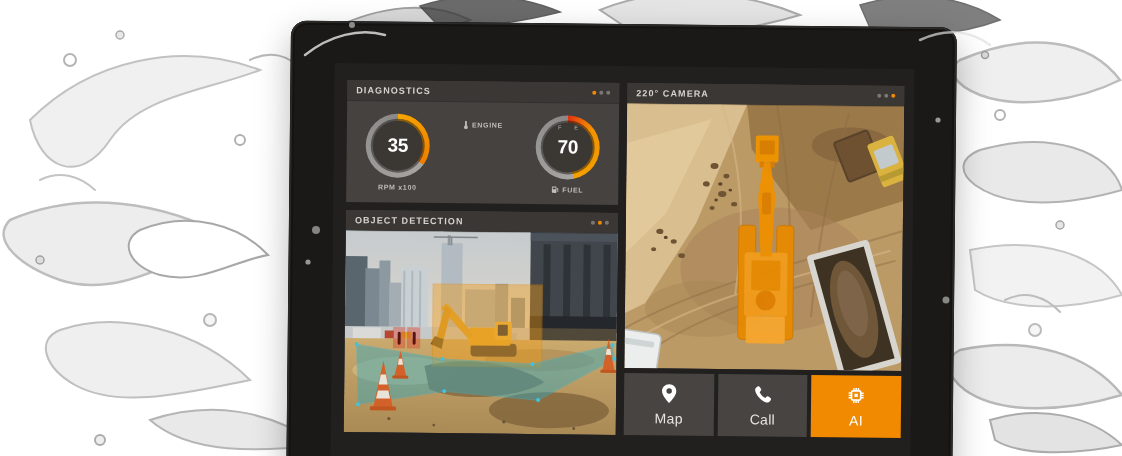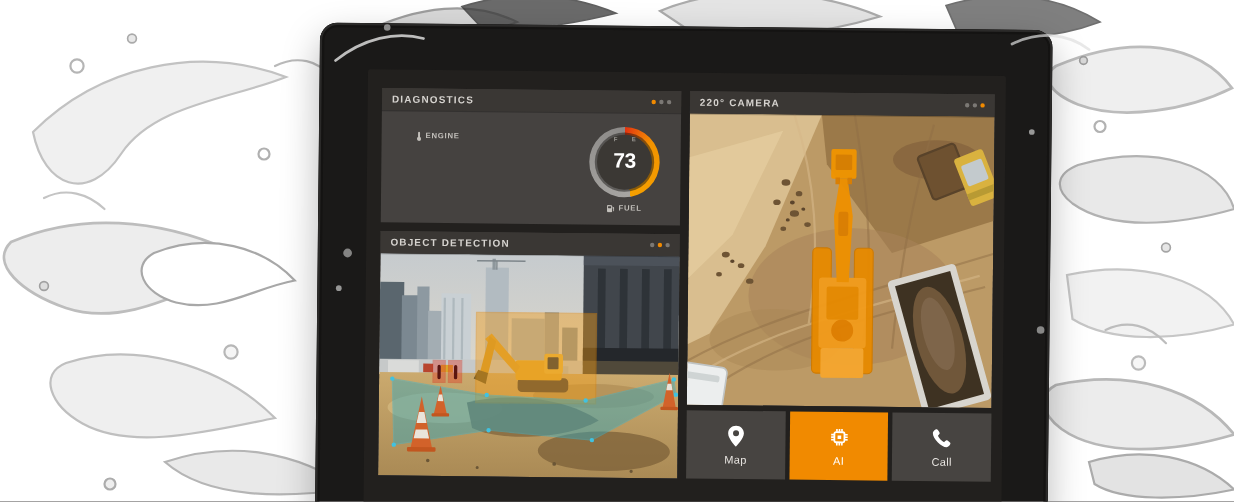--- a/index.html
+++ b/index.html
@@ -64,21 +64,21 @@
   .feed{position:absolute;left:0;right:0;top:20px;bottom:0;overflow:hidden;cursor:pointer;}
   .feed svg{display:block;width:100%;height:100%;}
 
   
   .actions{position:absolute;left:293px;top:307px;width:277px;height:62px;display:flex;gap:4px;}
   .action-btn{
     flex:1;background:#474441;display:flex;flex-direction:column;align-items:center;
     justify-content:center;gap:6px;color:#e8e5e1;cursor:pointer;
   }
   .action-btn.active{background:#f18a00;color:#ffffff;}
-  .action-label{font-size:10px;letter-spacing:.3px;}
+  .action-label{font-size:14px;letter-spacing:.3px;}
   .action-btn svg{display:block;}
   .action-btn .hole{fill:#474441;}
 </style>
 </head>
 <body>
 
 <svg class="splash-layer" viewBox="0 0 1122 456">
   <g fill="none" stroke-linecap="round">
     <path d="M30,120 C90,60 180,40 260,70 C210,90 140,95 110,140 C80,185 40,170 30,120 Z" fill="#f0f0f0" stroke="#c2c2c2" stroke-width="2"></path>
     <path d="M10,220 C80,190 160,200 235,240 C180,255 120,300 60,280 C20,266 -10,240 10,220 Z" fill="#ededed" stroke="#bdbdbd" stroke-width="2.5"></path>
@@ -117,36 +117,44 @@
       <div class="panel-header">
         <span class="panel-title">DIAGNOSTICS</span>
         <span class="dots">
           <span class="dot active"></span>
             <span class="dot"></span>
             <span class="dot"></span>
         </span>
       </div>
       <div class="gauge-row">
 
+        <div class="gauge">
+          <div class="ring" style="background: conic-gradient(rgb(247, 166, 0) 0%, rgb(237, 125, 0) 35%, rgb(168, 166, 163) 35%, rgb(139, 137, 135) 100%);">
+            <span class="gauge-value">35</span>
+          </div>
+          <div class="gauge-label">
+            <span>RPM x100</span>
+          </div>
+        </div>
 
         <div class="gauge">
           <div class="gauge-label">
             <svg width="6" height="9" viewBox="0 0 6 9">
               <rect x="2.1" y="0.4" width="1.8" height="5.2" rx="0.9" fill="#c2bfba"></rect>
               <circle cx="3" cy="6.8" r="1.9" fill="#c2bfba"></circle>
             </svg>
             <span>ENGINE</span>
           </div>
         </div>
 
         <div class="gauge">
           <div class="ring" style="background: conic-gradient(rgb(227, 49, 14) 0%, rgb(237, 106, 10) 8%, rgb(242, 147, 0) 15%, rgb(245, 160, 0) 47%, rgb(168, 166, 163) 47%, rgb(139, 137, 135) 100%);">
             <span class="scale-mark scale-f">F</span>
             <span class="scale-mark scale-e">E</span>
-            <span class="gauge-value">73</span>
+            <span class="gauge-value">70</span>
           </div>
           <div class="gauge-label">
             <svg width="8" height="8" viewBox="0 0 8 8">
               <rect x="0.6" y="1.2" width="4.6" height="6.4" rx="0.7" fill="#c2bfba"></rect>
               <rect x="1.5" y="2.2" width="2.8" height="1.8" rx="0.3" fill="#454240"></rect>
               <path d="M5.6,2.4 L7,3.4 L7,6.2 C7,6.9 6.2,6.9 6.2,6.2 L6.2,4.4 L5.6,4 Z" fill="#c2bfba"></path>
             </svg>
             <span>FUEL</span>
           </div>
         </div>
@@ -356,20 +364,27 @@
     <div class="actions">
 
       <div class="action-btn">
         <svg width="22" height="22" viewBox="0 0 24 24">
           <path d="M12 1.8 C7.5 1.8 4.2 5.1 4.2 9.4 C4.2 14.8 12 22.4 12 22.4 C12 22.4 19.8 14.8 19.8 9.4 C19.8 5.1 16.5 1.8 12 1.8 Z" fill="#ffffff"></path>
           <circle class="hole" cx="12" cy="9.2" r="3"></circle>
         </svg>
         <span class="action-label">Map</span>
       </div>
 
+
+      <div class="action-btn">
+        <svg width="22" height="22" viewBox="0 0 24 24">
+          <path d="M7.1 3.2 C7.9 3.2 10 6.2 10 7 C10 7.8 8.7 8.7 8.2 9.5 C9.2 11.9 12 14.7 14.4 15.8 C15.2 15.2 16.1 14 16.9 14 C17.7 14 20.7 16.1 20.7 16.9 C20.7 18.6 18.6 20.8 17 20.8 C11.6 20.8 3.2 12.4 3.2 7 C3.2 5.4 5.4 3.2 7.1 3.2 Z" fill="#ffffff"></path>
+        </svg>
+        <span class="action-label">Call</span>
+      </div>
 
       <div class="action-btn active">
         <svg width="22" height="22" viewBox="0 0 24 24">
           <rect x="7" y="7" width="10" height="10" rx="1.6" fill="none" stroke="#ffffff" stroke-width="1.8"></rect>
           <rect x="10.2" y="10.2" width="3.6" height="3.6" fill="#ffffff"></rect>
           <g stroke="#ffffff" stroke-width="1.6">
             <line x1="9.5" y1="3.8" x2="9.5" y2="6.6"></line>
               <line x1="12" y1="3.8" x2="12" y2="6.6"></line>
               <line x1="14.5" y1="3.8" x2="14.5" y2="6.6"></line>
             <line x1="9.5" y1="17.4" x2="9.5" y2="20.2"></line>
@@ -379,27 +394,20 @@
               <line x1="3.8" y1="12" x2="6.6" y2="12"></line>
               <line x1="3.8" y1="14.5" x2="6.6" y2="14.5"></line>
             <line x1="17.4" y1="9.5" x2="20.2" y2="9.5"></line>
               <line x1="17.4" y1="12" x2="20.2" y2="12"></line>
               <line x1="17.4" y1="14.5" x2="20.2" y2="14.5"></line>
           </g>
         </svg>
         <span class="action-label">AI</span>
       </div>
 
-      <div class="action-btn">
-        <svg width="22" height="22" viewBox="0 0 24 24">
-          <path d="M7.1 3.2 C7.9 3.2 10 6.2 10 7 C10 7.8 8.7 8.7 8.2 9.5 C9.2 11.9 12 14.7 14.4 15.8 C15.2 15.2 16.1 14 16.9 14 C17.7 14 20.7 16.1 20.7 16.9 C20.7 18.6 18.6 20.8 17 20.8 C11.6 20.8 3.2 12.4 3.2 7 C3.2 5.4 5.4 3.2 7.1 3.2 Z" fill="#ffffff"></path>
-        </svg>
-        <span class="action-label">Call</span>
-      </div>
-
     </div>
   </div>
 </div>
 
 <svg class="splash-layer splash-front" viewBox="0 0 1122 456">
   <g fill="none" stroke-linecap="round">
     <path d="M305,55 C330,35 360,28 385,35" stroke="#e6e6e6" stroke-width="2.5" opacity=".8"></path>
     <circle cx="316" cy="230" r="4" fill="#dddddd" opacity=".55"></circle>
     <circle cx="308" cy="262" r="2.6" fill="#eaeaea" opacity=".6"></circle>
     <circle cx="946" cy="300" r="3.5" fill="#e2e2e2" opacity=".55"></circle>

